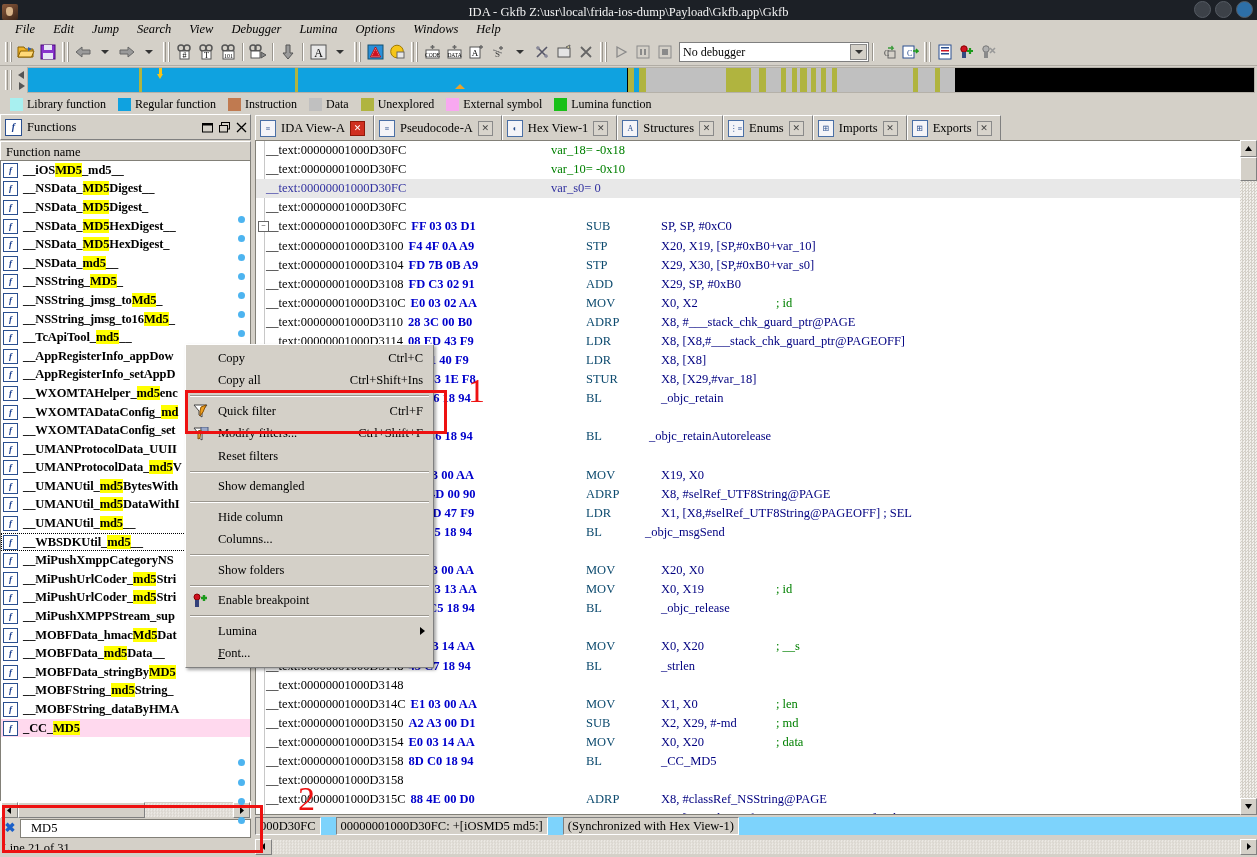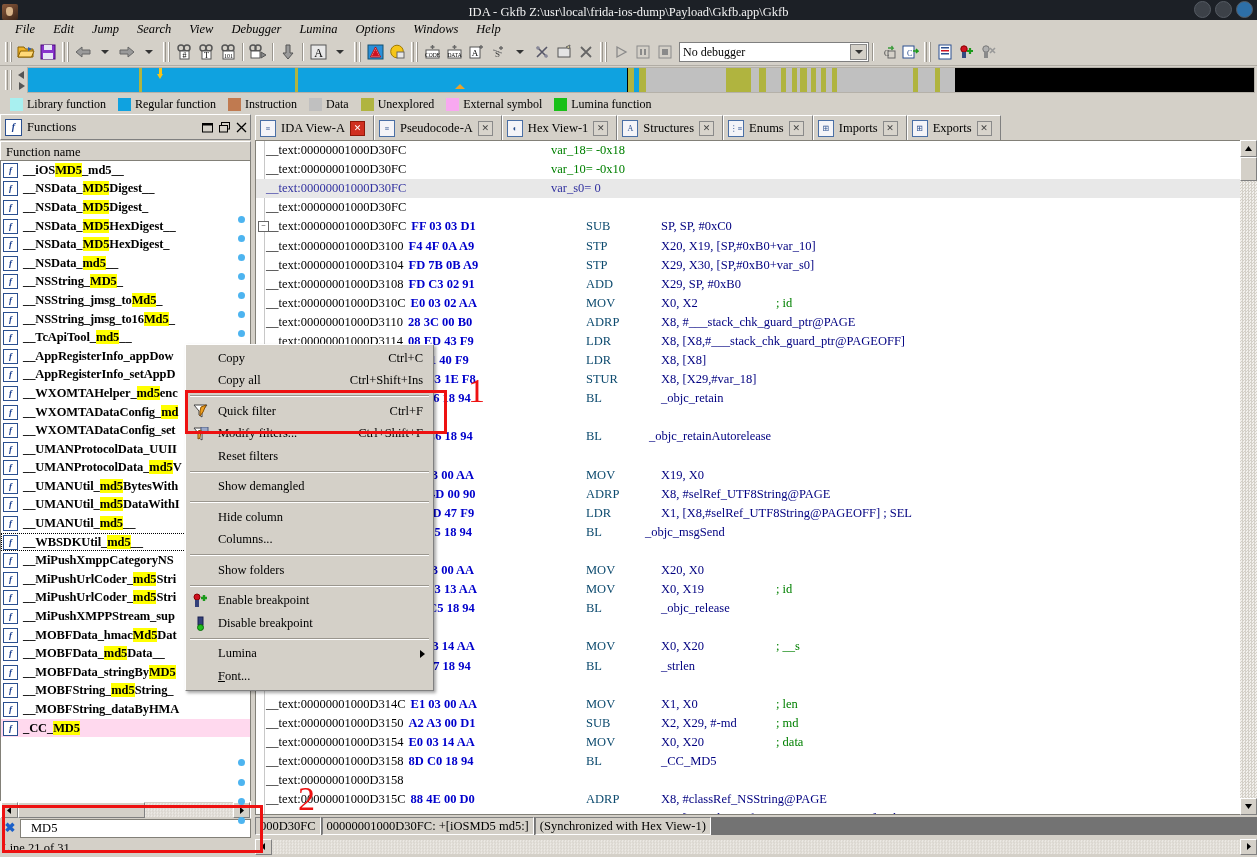--- a/index.html
+++ b/index.html
@@ -133,21 +133,21 @@
   .drow.hi{background:#e8e8e8;}
   .addr{color:#000;}
   .bytes{color:#0000cc;margin-left:5px;font-weight:bold;}
   .mnem{color:#0c4a6e;font-weight:normal;position:absolute;}
   .ops{color:#000080;position:absolute;}
   .cmt{color:#008000;}
   .grn{color:#008000;}
   .drow.hi .addr,.drow.hi .grn{color:#3232a0;}
   .collapse{position:absolute;left:2px;width:9px;height:9px;border:1px solid #666;background:#fff;font-size:8px;line-height:7px;text-align:center;color:#000;}
 
-  .dstatus{position:absolute;left:0;right:0;bottom:22px;height:18px;display:flex;align-items:center;gap:1px;background:#737373;}
+  .dstatus{position:absolute;left:0;right:0;bottom:22px;height:18px;display:flex;align-items:center;gap:15px;background:#7dd3fc;}
   .sfield{height:16px;border:1px solid #fff;border-top-color:#808080;border-left-color:#808080;background:#d4d0c8;display:flex;align-items:center;padding:0 4px;font-size:12.5px;}
   .dscroll{position:absolute;left:0;right:0;bottom:2px;height:17px;display:flex;align-items:center;background:#d4d0c8;}
 
   .vscroll{position:absolute;right:0;top:26px;bottom:42px;width:17px;background:#d4d0c8;display:flex;flex-direction:column;}
   .vsarrow{width:15px;height:15px;background:#d4d0c8;border:1px solid #fff;border-right-color:#808080;border-bottom-color:#808080;display:flex;align-items:center;justify-content:center;}
   .vstrough{flex:1;background:repeating-conic-gradient(#d4d0c8 0% 25%, #f2f0ec 0% 50%) 50%/3px 3px;}
   .vsthumb{height:22px;background:#d4d0c8;border:1px solid #fff;border-right-color:#808080;border-bottom-color:#808080;}
 
   
   .dotcol{position:absolute;left:236px;top:0;width:14px;bottom:0;}
@@ -1011,29 +1011,20 @@
       <div class="cmi">
         <span class="cmicon">
           <svg width="16" height="15" viewBox="0 0 16 15">
             <circle cx="4" cy="4" r="3" fill="#d01020" stroke="#800"></circle>
             <rect x="2" y="7" width="4" height="7" fill="#33407a"></rect>
             <path d="M11 2v6M8 5h6" stroke="#1a9a1a" stroke-width="2.4"></path>
           </svg>
         </span>
         <span class="cmlabel">Enable breakpoint</span>
       </div>
-      <div class="cmi">
-        <span class="cmicon">
-          <svg width="16" height="15" viewBox="0 0 16 15">
-            <rect x="5" y="1" width="5" height="8" fill="#33407a" stroke="#1a2050"></rect>
-            <circle cx="7.5" cy="11.5" r="3" fill="#20c020" stroke="#0a6a0a"></circle>
-          </svg>
-        </span>
-        <span class="cmlabel">Disable breakpoint</span>
-      </div>
       <div class="cmsep"></div>
       <div class="cmi noicon">
         <span class="cmlabel">Lumina</span>
         <span class="cmsub"></span>
       </div>
       <div class="cmi noicon">
         <span class="cmlabel"><u>F</u>ont...</span>
       </div>
     </div>
 

